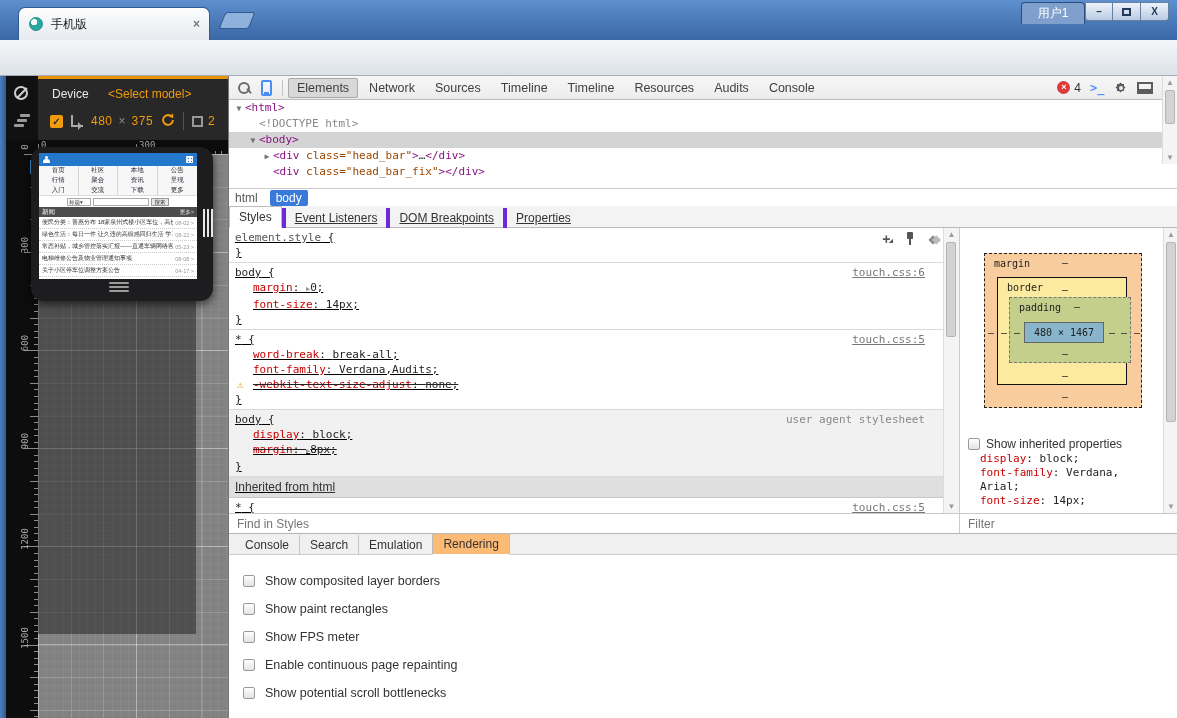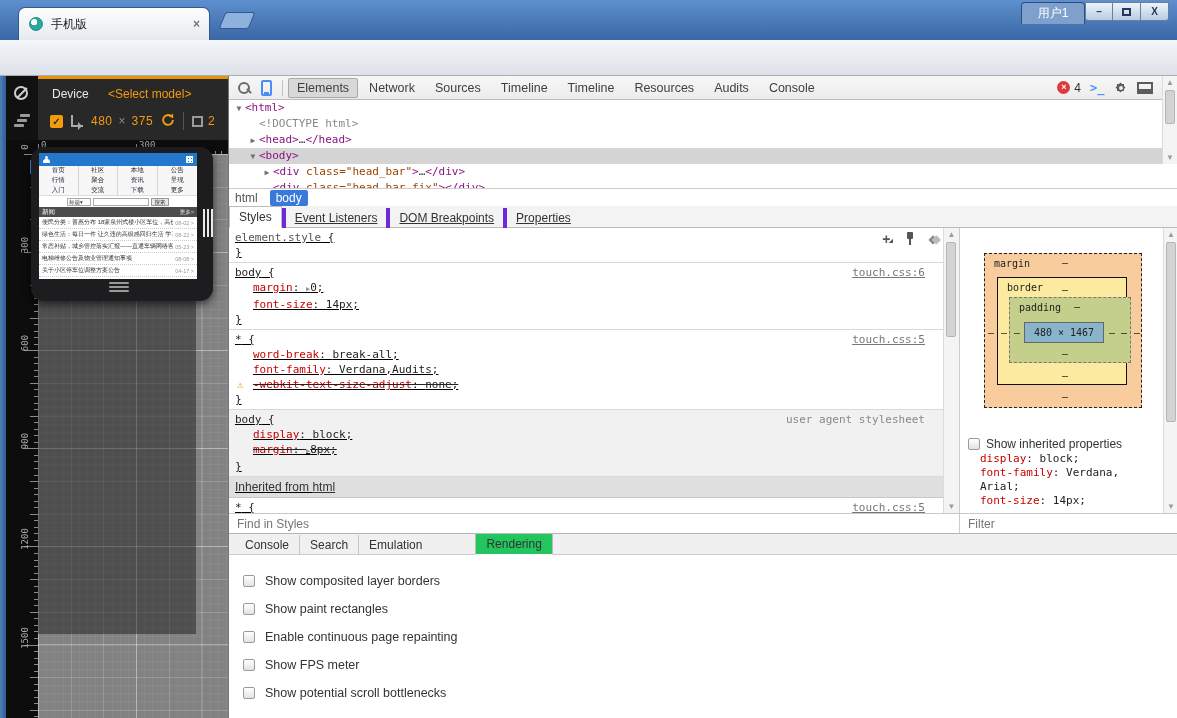--- a/index.html
+++ b/index.html
@@ -210,21 +210,21 @@
   .cp-row .nm { color:#c80000; }
   #metrics-sb { right:0; top:0; width:15px; height:285px; }
   #filter-bar { position:absolute; left:0; top:285px; width:219px; height:20px; border-top:1px solid #c9c9c9; }
 
   
   #drawer { left:0; top:457px; width:949px; height:185px; background:#fff; }
   #drawer-tabs { height:22px; background:#f0f0f0; border-top:1px solid #b5b5b5; border-bottom:1px solid #ccc;
                  display:flex; align-items:flex-end; padding-left:6px; }
   .dr-tab { font-size:12px; color:#333; padding:3px 10px; margin-bottom:-1px; }
   .dr-tab + .dr-tab { border-left:1px solid #c6c6c6; }
-  .dr-tab.sel { background:#22c55e; border:1px solid #bbb; border-bottom:1px solid #fff; border-left:1px solid #bbb !important;margin-left:43px; }
+  .dr-tab.sel { background:#fdba74; border:1px solid #bbb; border-bottom:1px solid #fff; border-left:1px solid #bbb !important; }
   #drawer-options { padding-top:12px; }
   .opt-row { display:flex; align-items:center; gap:10px; height:28px; padding-left:14px; font-size:12.5px; color:#333; }
 </style>
 </head>
 <body>
 
 <div id="app">
 
   <div id="titlebar" class="abs">
     <div id="tab" class="abs">
@@ -527,21 +527,20 @@
           </div>
           <div id="dock-icon"></div>
           <span id="dt-close">×</span>
         </div>
       </div>
 
       <div id="elements-pane" class="abs">
         <div id="el-lines">
             <div class="el-line" style="padding-left: 4px;"><span class="el-arrow">▼</span><span class="tk-t">&lt;html&gt;</span></div>
             <div class="el-line" style="padding-left: 18px;"><span class="el-arrow"></span><span class="tk-g">&lt;!DOCTYPE html&gt;</span></div>
-            <div class="el-line" style="padding-left: 18px;"><span class="el-arrow">▶</span><span class="tk-t">&lt;head&gt;</span><span class="tk-p">…</span><span class="tk-t">&lt;/head&gt;</span></div>
             <div class="el-line sel" style="padding-left: 18px;"><span class="el-arrow">▼</span><span class="tk-t">&lt;body&gt;</span></div>
             <div class="el-line" style="padding-left: 32px;"><span class="el-arrow">▶</span><span class="tk-t">&lt;div</span><span class="tk-a"> class="head_bar"</span><span class="tk-t">&gt;</span><span class="tk-p">…</span><span class="tk-t">&lt;/div&gt;</span></div>
             <div class="el-line" style="padding-left: 32px;"><span class="el-arrow"></span><span class="tk-t">&lt;div</span><span class="tk-a"> class="head_bar_fix"</span><span class="tk-t">&gt;</span><span class="tk-t">&lt;/div&gt;</span></div>
           </div>
       </div>
       <div id="el-sb" class="vsb abs">
         <span class="ar" style="top:2px">▲</span>
         <div class="thumb" style="top:14px;height:34px"></div>
         <span class="ar" style="bottom:2px">▼</span>
       </div>
@@ -666,25 +665,25 @@
             <div class="opt-row">
               <span class="cbx"></span>
               <span>Show composited layer borders</span>
             </div>
             <div class="opt-row">
               <span class="cbx"></span>
               <span>Show paint rectangles</span>
             </div>
             <div class="opt-row">
               <span class="cbx"></span>
-              <span>Enable continuous page repainting</span>
+              <span>Show FPS meter</span>
             </div>
             <div class="opt-row">
               <span class="cbx"></span>
-              <span>Show FPS meter</span>
+              <span>Enable continuous page repainting</span>
             </div>
             <div class="opt-row">
               <span class="cbx"></span>
               <span>Show potential scroll bottlenecks</span>
             </div>
           </div>
       </div>
 
     </div>
   </div>

